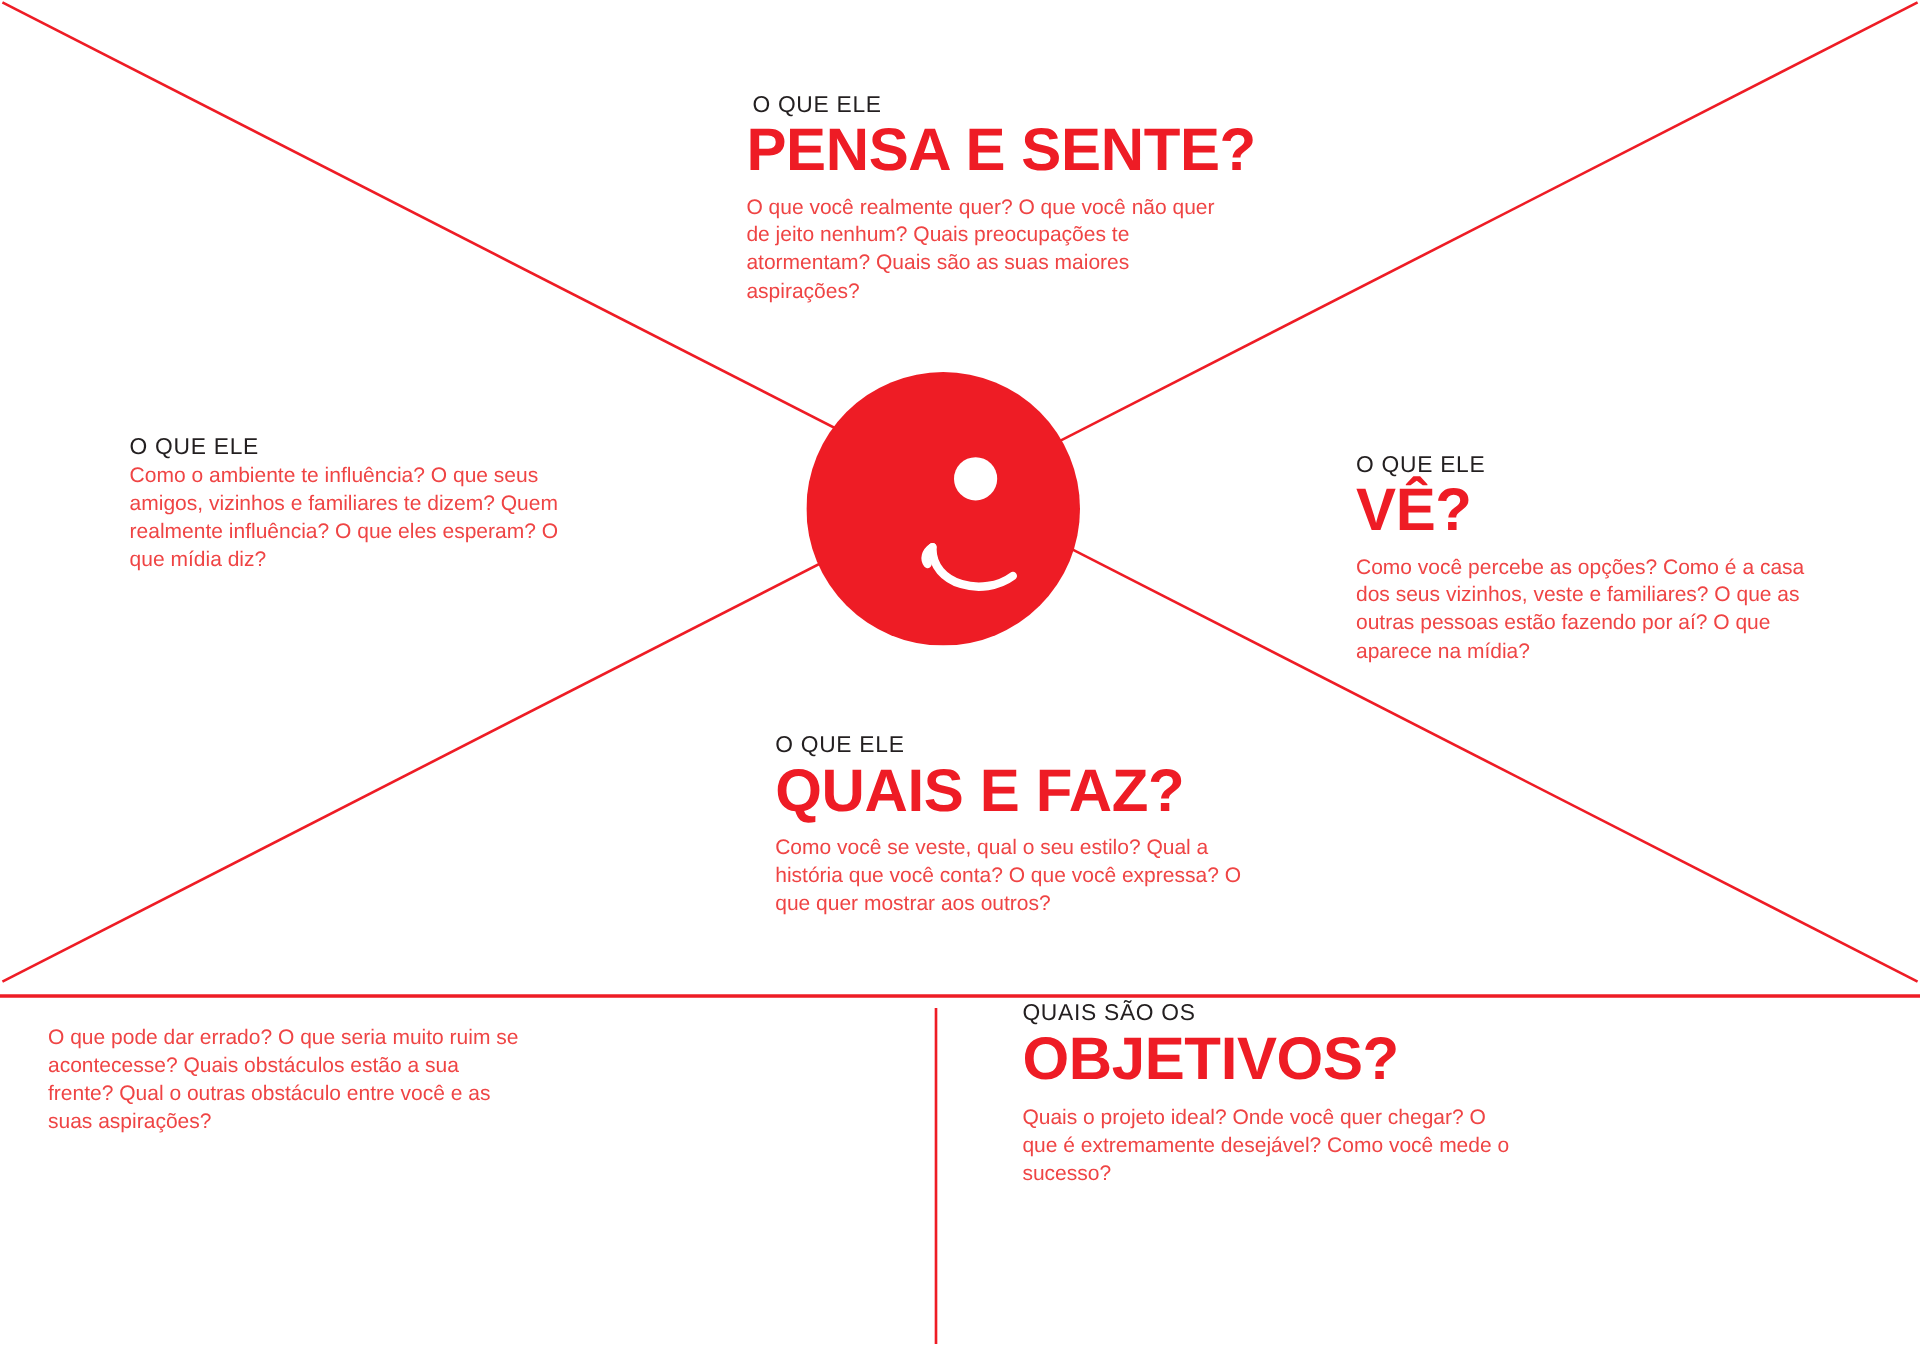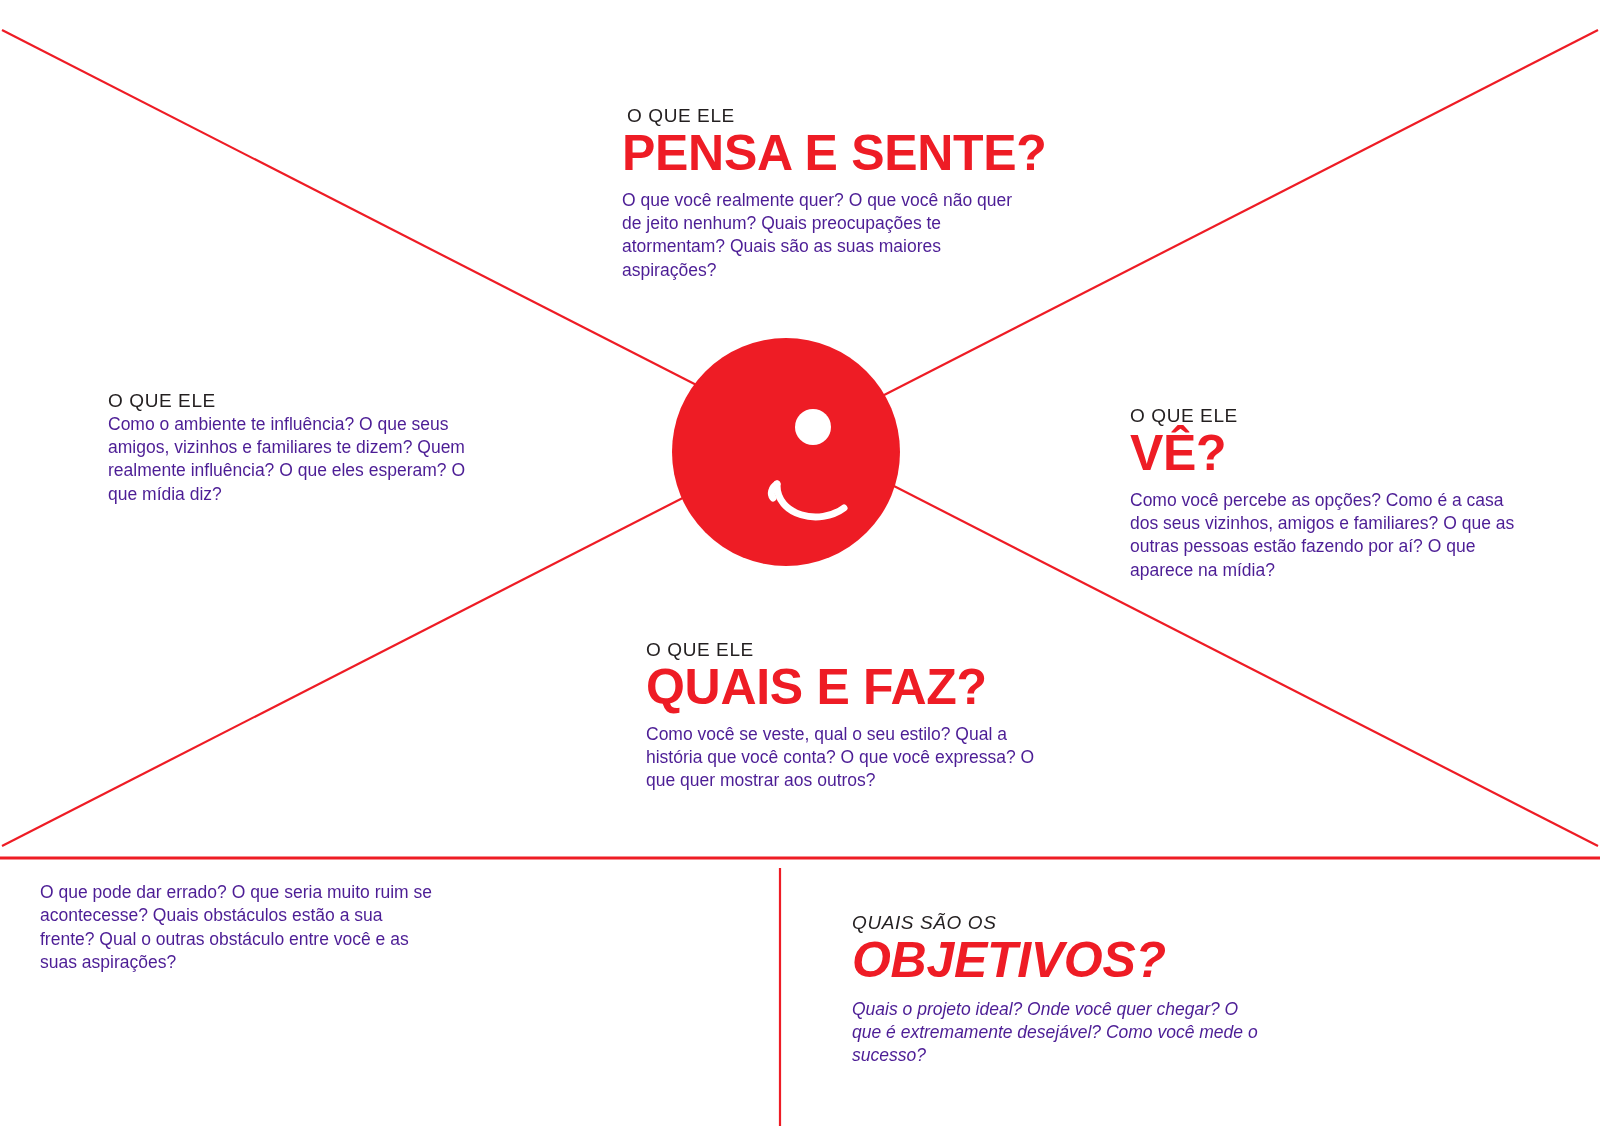--- a/index.html
+++ b/index.html
@@ -9,21 +9,21 @@
   }
   body {
     width: 1600px; height: 1126px;
     font-family: "Liberation Sans", sans-serif;
     position: relative;
     overflow: hidden;
   }
   #canvas {
     position: absolute;
     left: 0; top: 0;
-    width: 1600px; height: 969px; margin-top: 28px;
+    width: 1600px; height: 969px;
   }
   svg.lines {
     position: absolute;
     left: 0; top: 0;
     width: 1600px; height: 1126px;
     pointer-events: none;
   }
   .face {
     position: absolute;
     left: 672px; top: 310px;
@@ -46,33 +46,33 @@
     font-weight: 700;
     color: #ee1c25;
     line-height: 1.02;
     margin: 0 0 10px 0;
     letter-spacing: -0.3px;
     white-space: nowrap;
   }
   .body {
     font-size: 17.5px;
     line-height: 1.33;
-    color: #4c1d95;
+    color: #ef4444;
     font-weight: 400;
     margin: 0;
   }
 
   
   #blk-thinks   { left: 622px; top: 78px;  width: 410px; }
   #blk-thinks .kicker { padding-left: 5px; }
   #blk-hears    { left: 108px; top: 363px; width: 390px; }
   #blk-sees     { left: 1130px; top: 378px; width: 400px; }
   #blk-says     { left: 646px; top: 612px; width: 400px; }
   #blk-pains    { left: 40px;  top: 853px; width: 400px; }
-  #blk-goals    { left: 852px; top: 885px; width: 410px; font-style: italic; }
+  #blk-goals    { left: 852px; top: 835px; width: 410px; }
 
   #blk-pains .headline, #blk-goals .headline { margin-bottom: 12px; }
 </style>
 </head>
 <body>
 
 <div id="canvas">
 
   <svg class="lines" viewBox="0 0 1600 1126">
 
@@ -98,21 +98,21 @@
   </div>
 
   <div class="block" id="blk-hears">
     <p class="kicker">O QUE ELE</p>
     <p class="body">Como o ambiente te influência? O que seus amigos, vizinhos e familiares te dizem? Quem realmente influência?  O que eles esperam? O que mídia diz?</p>
   </div>
 
   <div class="block" id="blk-sees">
     <p class="kicker">O QUE ELE</p>
     <p class="headline">VÊ?</p>
-    <p class="body">Como você percebe as opções? Como é a casa dos seus vizinhos, amigos e familiares? O que as outras pessoas estão fazendo por aí? O que aparece na mídia?</p>
+    <p class="body">Como você percebe as opções? Como é a casa dos seus vizinhos, veste e familiares? O que as outras pessoas estão fazendo por aí? O que aparece na mídia?</p>
   </div>
 
   <div class="block" id="blk-says">
     <p class="kicker">O QUE ELE</p>
     <p class="headline">QUAIS E FAZ?</p>
     <p class="body">Como você se veste, qual o seu estilo? Qual a história que você conta? O que você expressa? O que quer mostrar aos outros?</p>
   </div>
 
   <div class="block" id="blk-pains">
     <p class="body">O que pode dar errado? O que seria muito ruim se acontecesse? Quais obstáculos estão a sua frente? Qual o outras obstáculo entre você e as suas aspirações?</p>

